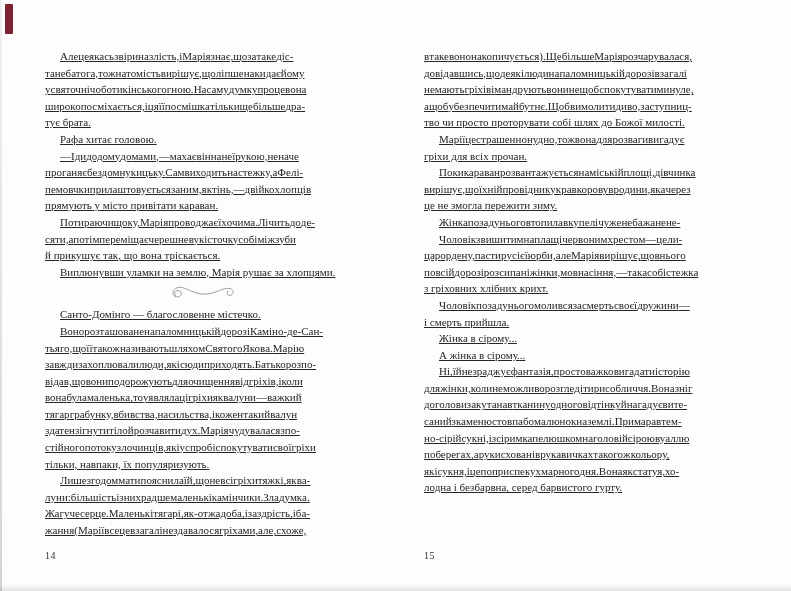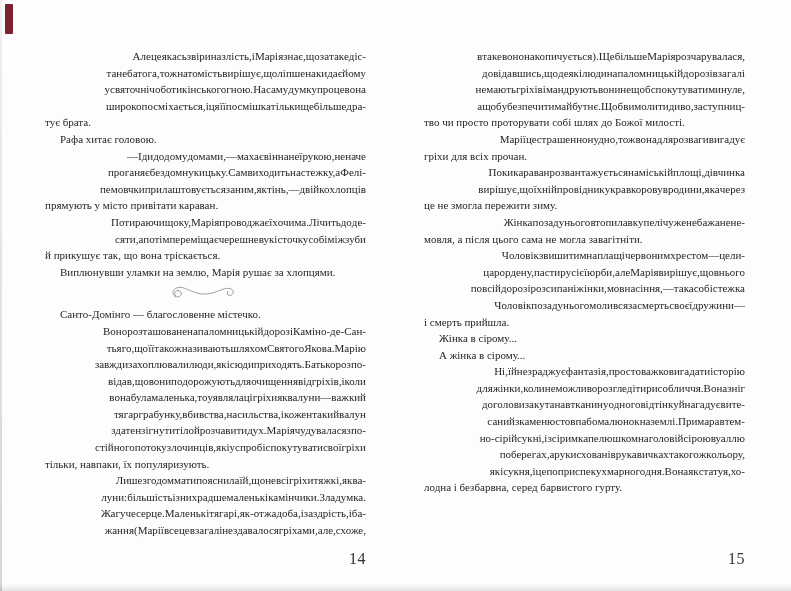--- a/index.html
+++ b/index.html
@@ -16,37 +16,37 @@
     position:absolute;
     top:48px;
     width:321px;
     font-size:11px;
     line-height:16.6px;
   }
   .page-text.left{left:45px;}
   .page-text.right{left:424px;}
   .para{margin:0;}
   
-  .line{display:flex;justify-content:flex-end;white-space:nowrap;}
+  .line{display:flex;justify-content:flex-start;white-space:nowrap;text-decoration:underline;}
   .line span{display:inline-block;}
   
   .line.end{display:block;text-align:left;white-space:nowrap;}
   .line.indent{padding-left:15px;}
   .ornament{
     text-align:center;
     height:26px;
     padding-top:4px;
     box-sizing:border-box;
   }
   .pagenum{
     position:absolute;
     top:550px;
     width:321px;
-    text-align:right;
-    font-size:16px;
+    text-align:left;
+    font-size:10px;
     letter-spacing:0.5px;
     color:#333;
   }
   .pagenum.left{left:45px;}
   .pagenum.right{left:424px;}
   .bookmark{
     position:absolute;
     left:5px;top:4px;
     width:8px;height:30px;
     border-radius:1px;
@@ -430,21 +430,20 @@
         <span>Жінка</span>
         <span>позаду</span>
         <span>нього</span>
         <span>втопила</span>
         <span>в</span>
         <span>купелі</span>
         <span>чуже</span>
         <span>небажане</span>
         <span>не-</span>
       </div>
-      <div class="line end">мовля, а після цього сама не могла завагітніти.</div>
     </div>
     <div class="para">
       <div class="line indent">
         <span>Чоловік</span>
         <span>з</span>
         <span>вишитим</span>
         <span>на</span>
         <span>плащі</span>
         <span>червоним</span>
         <span>хрестом</span>
@@ -471,20 +470,21 @@
         <span>дорозі</span>
         <span>розсипані</span>
         <span>жінки,</span>
         <span>мов</span>
         <span>насіння,</span>
         <span>—</span>
         <span>така</span>
         <span>собі</span>
         <span>стежка</span>
       </div>
+      <div class="line end">з гріховних хлібних крихт.</div>
     </div>
     <div class="para">
       <div class="line indent">
         <span>Чоловік</span>
         <span>позаду</span>
         <span>нього</span>
         <span>молився</span>
         <span>за</span>
         <span>смерть</span>
         <span>своєї</span>

